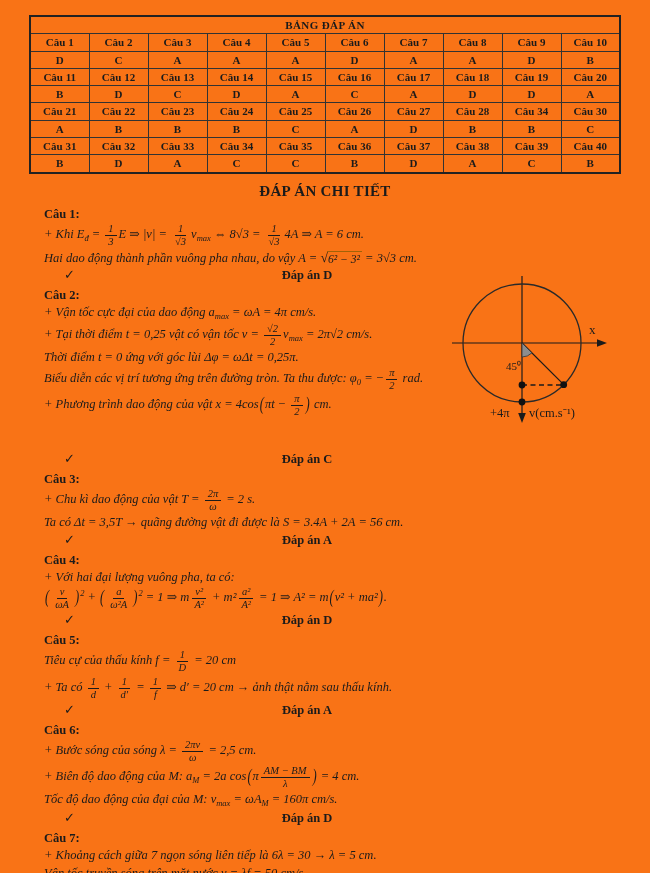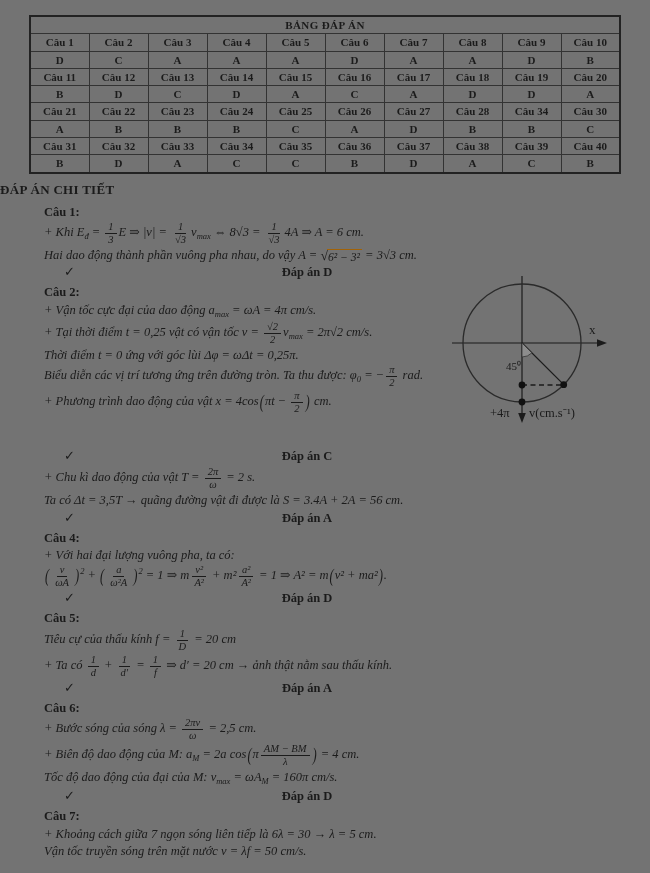--- a/index.html
+++ b/index.html
@@ -1,29 +1,29 @@
 <!DOCTYPE html>
 <html><head>
 <meta charset="utf-8">
 <style>
   html,body{margin:0;padding:0;}
   body{background:#e8e8e8;}
   #page{
     width:650px;height:873px;position:relative;overflow:hidden;
-    background:#737373;color:#1b1b1b;
+    background:#f97316;color:#1b1b1b;
     font-family:"Liberation Serif", "DejaVu Serif", serif;
     font-size:12.5px;line-height:1.3;
   }
   
   .table-wrap{padding-top:15px;width:592px;margin:0 auto;}
   table.ans-table{border-collapse:collapse;width:100%;table-layout:fixed;border:2px solid #222;}
   table.ans-table td{border:1px solid #333;text-align:center;font-weight:bold;font-size:11px;padding:1px 0;height:12px;}
   td.tbl-title{font-size:11.5px;letter-spacing:.4px;}
   
-  .detail-title{font-weight:bold;font-size:13px;margin-top:8px;letter-spacing:.3px;}
+  .detail-title{text-align:center;font-weight:bold;font-size:15px;margin-top:8px;letter-spacing:.3px;}
   .content{padding:2px 18px 0 44px;}
   .qh{font-weight:bold;margin-top:3px;}
   .qline{margin:1px 0;font-style:italic;}
   .qline sub{font-size:8.5px;vertical-align:-3px;}
   .qline sup{font-size:8.5px;vertical-align:5px;}
   .frac{display:inline-flex;flex-direction:column;align-items:center;vertical-align:middle;margin:0 2px;font-size:10.5px;line-height:1.15;}
   .frac .num{padding:0 3px;border-bottom:1px solid #1b1b1b;}
   .frac .den{padding:0 3px;}
   .sqrt{display:inline-flex;align-items:flex-start;vertical-align:middle;}
   .sqrt .rad{font-size:14px;line-height:1;margin-right:-1px;}
@@ -187,20 +187,21 @@
         <div class="qline"><span>+ Phương trình dao động của vật x = 4cos</span><span class="bp">(</span><span>πt − </span><span class="frac">
             <span class="num">π</span>
             <span class="den">2</span>
           </span><span class="bp">)</span><span> cm.</span></div>
         <div class="ansrow">
           <span class="check">✓</span>
           <span class="anslabel">Đáp án C</span>
         </div>
       </div>
       <div class="qblock">
+        <div class="qh">Câu 3:</div>
         <div class="qline"><span>+ Chu kì dao động của vật T = </span><span class="frac">
             <span class="num">2π</span>
             <span class="den">ω</span>
           </span><span> = 2 s.</span></div>
         <div class="qline"><span>Ta có Δt = 3,5T → quãng đường vật đi được là S = 3.4A + 2A = 56 cm.</span></div>
         <div class="ansrow">
           <span class="check">✓</span>
           <span class="anslabel">Đáp án A</span>
         </div>
       </div>

